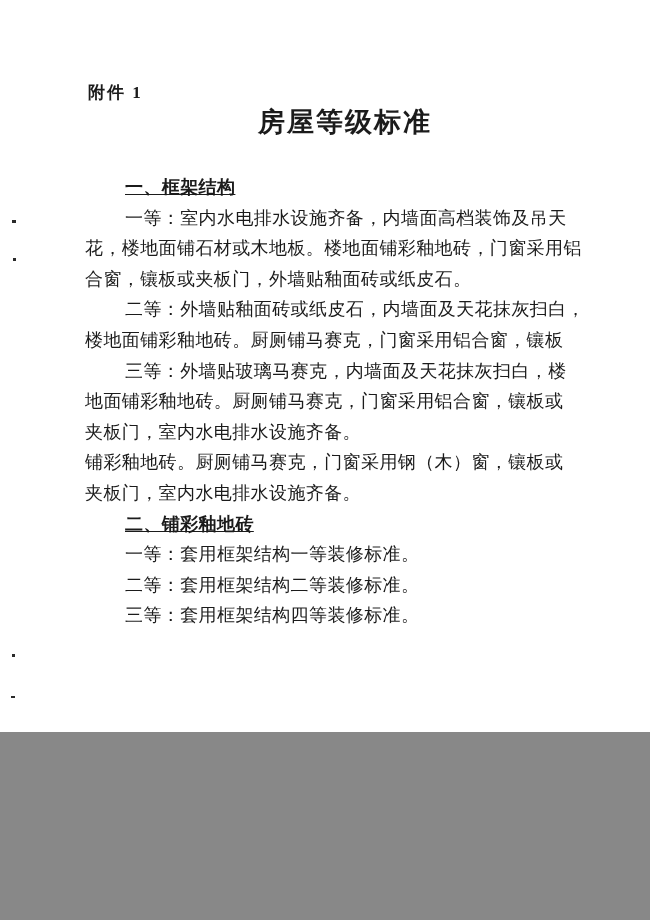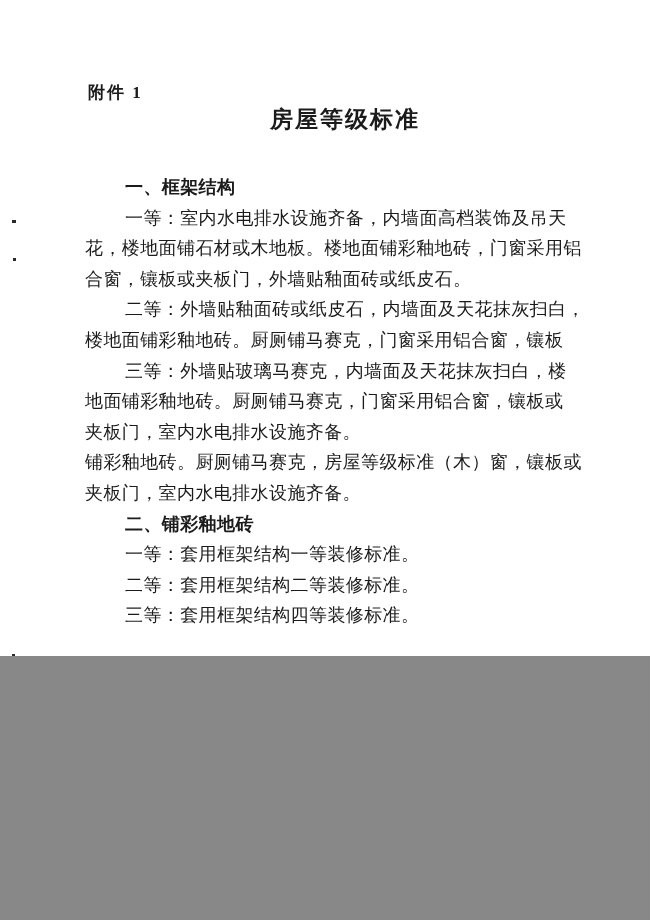--- a/index.html
+++ b/index.html
@@ -7,61 +7,62 @@
     --paper:#ffffff;
   }
   html,body{margin:0;padding:0;}
   body{
     background:#888;
     font-family:"Liberation Serif","DejaVu Serif",serif;
   }
   .page{
     position:relative;
     width:650px;
-    height:656px;
+    height:732px;
     background:var(--paper);
     color:var(--ink);
     overflow:hidden;
     margin:0 auto;
   }
   .attachment-label{
     position:absolute;
     left:88px;
     top:81px;
     font-size:17px;
     font-weight:700;
     letter-spacing:2px;
     white-space:nowrap;
   }
   .doc-title{
     position:absolute;
     left:110px;
     top:104px;
     width:470px;
     text-align:center;
-    font-size:23px;
+    font-size:27px;
     font-weight:700;
     letter-spacing:2px;
     white-space:nowrap;
   }
   .doc-body{
     position:absolute;
     left:85px;
     top:172px;
     width:490px;
   }
   .line{
     height:30.6px;
     line-height:30.6px;
     font-size:18px;
     letter-spacing:0.4px;
     white-space:nowrap;
   }
   .line.heading{
     font-weight:700;
+    text-decoration:underline;
   }
   .line.indent{
     padding-left:40px;
   }
   .page-number{
     position:absolute;
     left:492px;
     top:843px;
     font-size:15px;
     letter-spacing:3px;
@@ -90,21 +91,21 @@
   <div class="doc-body">
     <div class="line heading indent">一、框架结构</div>
     <div class="line indent">一等：室内水电排水设施齐备，内墙面高档装饰及吊天</div>
     <div class="line">花，楼地面铺石材或木地板。楼地面铺彩釉地砖，门窗采用铝</div>
     <div class="line">合窗，镶板或夹板门，外墙贴釉面砖或纸皮石。</div>
     <div class="line indent">二等：外墙贴釉面砖或纸皮石，内墙面及天花抹灰扫白，</div>
     <div class="line">楼地面铺彩釉地砖。厨厕铺马赛克，门窗采用铝合窗，镶板</div>
     <div class="line indent">三等：外墙贴玻璃马赛克，内墙面及天花抹灰扫白，楼</div>
     <div class="line">地面铺彩釉地砖。厨厕铺马赛克，门窗采用铝合窗，镶板或</div>
     <div class="line">夹板门，室内水电排水设施齐备。</div>
-    <div class="line">铺彩釉地砖。厨厕铺马赛克，房屋等级标准（木）窗，镶板或</div>
+    <div class="line">铺彩釉地砖。厨厕铺马赛克，门窗采用钢（木）窗，镶板或</div>
     <div class="line">夹板门，室内水电排水设施齐备。</div>
     <div class="line heading indent">二、铺彩釉地砖</div>
     <div class="line indent">一等：套用框架结构一等装修标准。</div>
     <div class="line indent">二等：套用框架结构二等装修标准。</div>
     <div class="line indent">三等：套用框架结构四等装修标准。</div>
   </div>
 
   <div class="page-number">— 9 —</div>
 
   <div class="speck s1"></div>

